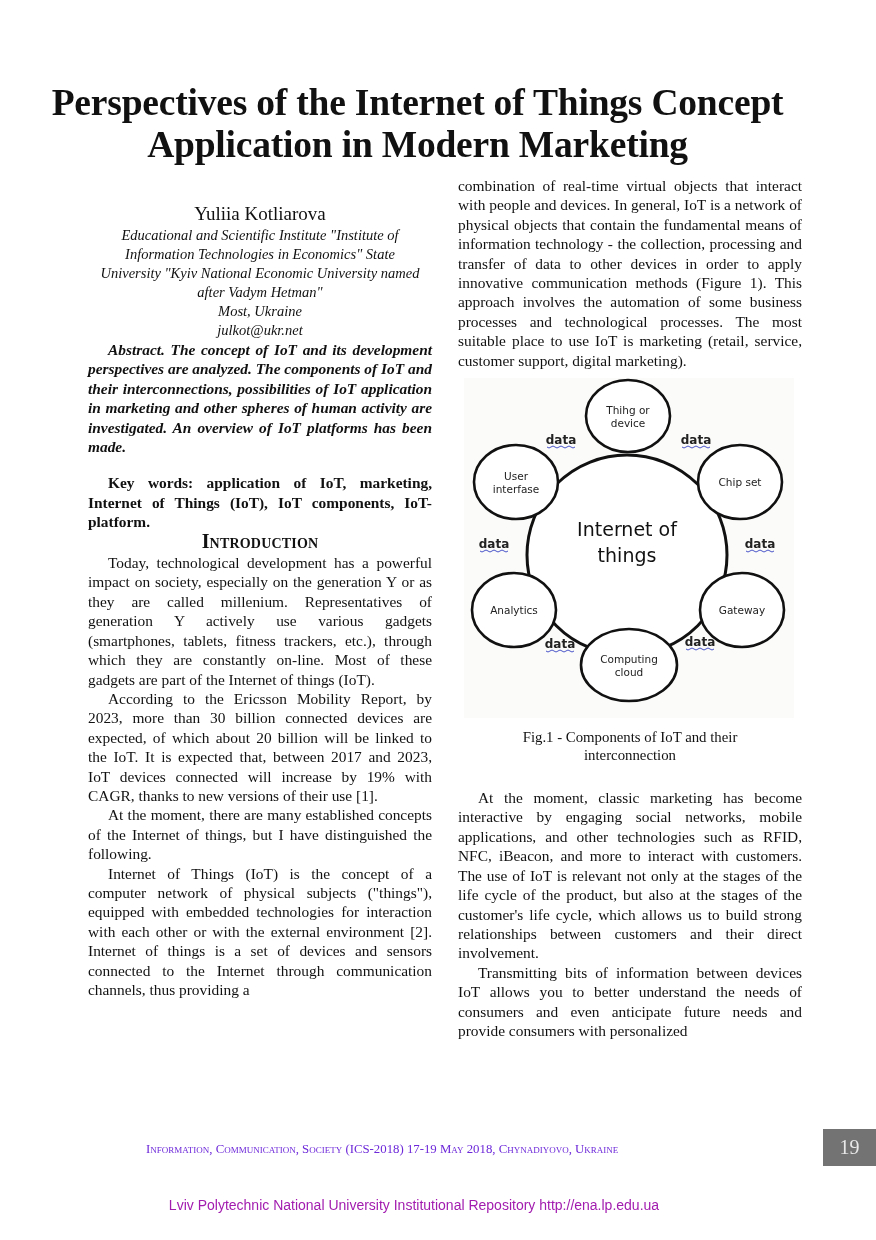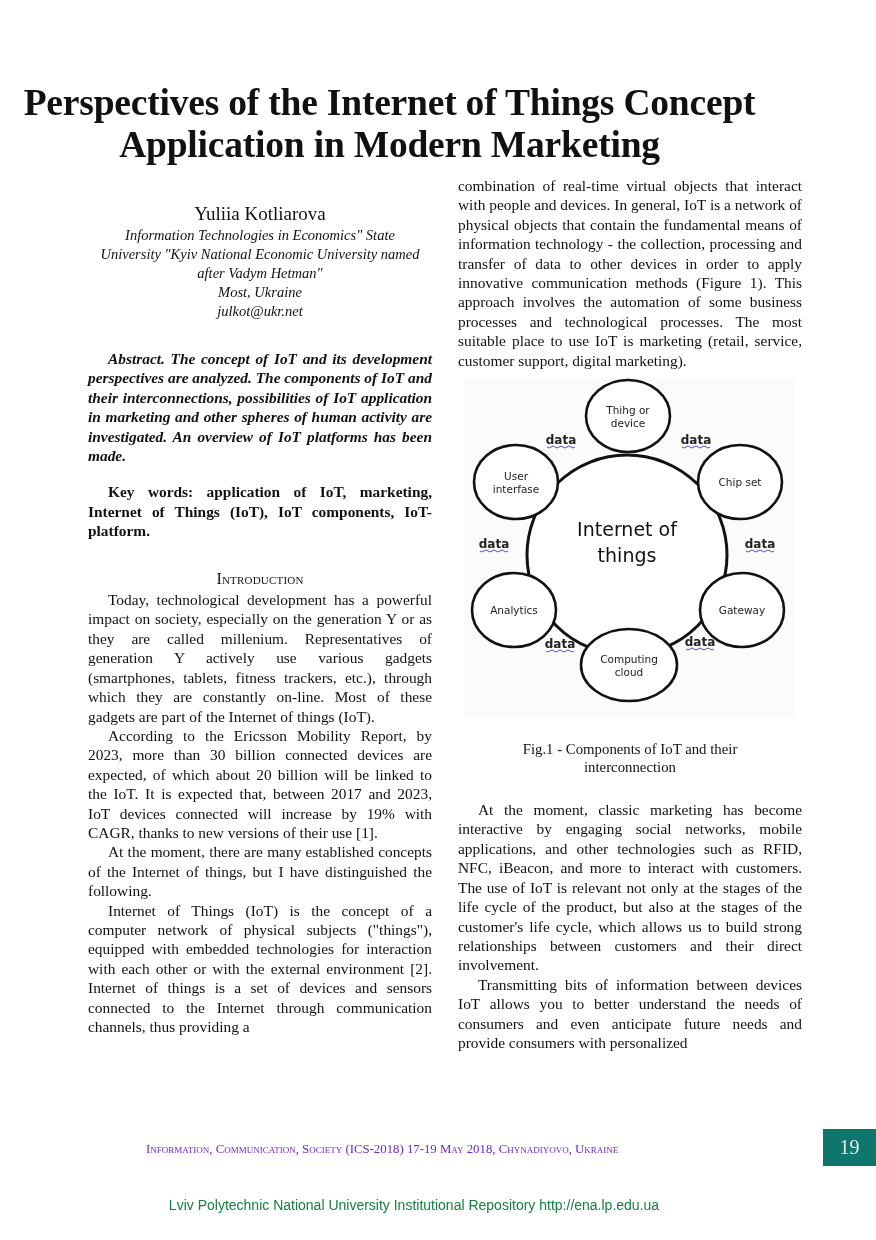--- a/index.html
+++ b/index.html
@@ -1,55 +1,56 @@
 <!DOCTYPE html>
 <html><head>
 <meta charset="utf-8">
 <style>
   html, body { margin: 0; padding: 0; background: #ffffff; }
   body { width: 876px; height: 1240px; position: relative; overflow: hidden;
          font-family: "Liberation Serif", serif; color: #111; }
   .title { position: absolute; left: 0; top: 82px; width: 779px; text-align: center;
            font-family: "Liberation Serif", serif; font-weight: bold; font-size: 37.5px;
-           line-height: 42px; letter-spacing: -0.2px; margin: 0; }
+           line-height: 42px; letter-spacing: -0.2px; margin: 0; padding-left: 28px; }
   .col { position: absolute; top: 172px; width: 344px; font-size: 15.4px; line-height: 19.4px; }
   .col-left { left: 88px; }
   .col-right { left: 458px; top: 176px; }
   p { margin: 0; text-align: justify; text-indent: 20px; }
   .author { text-align: center; font-size: 19px; margin-top: 30px; line-height: 24px; }
   .affil { text-align: center; font-style: italic; font-size: 14.5px; line-height: 19px; }
-  .abstract { font-weight: bold; font-style: italic; text-indent: 20px; line-height: 19.4px; margin-top: 28px; }
+  .abstract { font-weight: bold; font-style: italic; text-indent: 20px; line-height: 19.4px; }
   .keywords { font-weight: bold; margin-top: 17px; }
-  .section { text-align: center; font-weight: normal; font-size: 16px; margin-top: 28px; margin-bottom: 2px;
+  .section { text-align: center; font-weight: bold; font-size: 20px; margin-bottom: 2px;
              font-variant: small-caps; letter-spacing: 0.2px; }
   .figure { width: 330px; height: 340px; margin: 8px 0 0 6px; position: relative; }
   .figure svg { position: absolute; left: 0; top: 0; }
-  .caption { text-align: center; text-indent: 0; font-size: 14.8px; line-height: 18px; margin-top: 22px; }
+  .caption { text-align: center; text-indent: 0; font-size: 14.8px; line-height: 18px; margin-top: 10px; }
   .gap { margin-top: 24px; }
   .footer { position: absolute; left: 146px; top: 1142px; font-size: 12.8px; font-variant: small-caps;
             letter-spacing: 0px; color: #6d28d9; }
-  .pagebox { position: absolute; left: 823px; top: 1129px; width: 53px; height: 37px; background: #0f766e;
+  .pagebox { position: absolute; left: 823px; top: 1129px; width: 53px; height: 37px; background: #737373;
              color: #e8e8e8; font-size: 20px; display: flex; align-items: center; justify-content: center; }
   .repo { position: absolute; left: 0; width: 828px; top: 1197px; text-align: center;
-          font-family: "Liberation Sans", sans-serif; font-size: 14px; color: #15803d; }
+          font-family: "Liberation Sans", sans-serif; font-size: 14px; color: #a21caf; }
   .node-text { font-family: "DejaVu Sans", sans-serif; font-size: 10.5px; fill: #222; }
   .center-text { font-family: "DejaVu Sans", sans-serif; font-size: 19px; fill: #111; }
   .data-text { font-family: "DejaVu Sans", sans-serif; font-size: 12px; fill: #222; font-weight: bold; }
 </style>
 </head>
 <body>
 
 <h1 class="title">
   <span>Perspectives of the Internet of Things Concept</span><br>
   <span>Application in Modern Marketing</span>
 </h1>
 
 <div class="col col-left">
   <div class="author">Yuliia Kotliarova</div>
   <div class="affil">
+    <div>Educational and Scientific Institute "Institute of</div>
     <div>Information Technologies in Economics" State</div>
     <div>University "Kyiv National Economic University named</div>
     <div>after Vadym Hetman"</div>
     <div>Most, Ukraine</div>
     <div>julkot@ukr.net</div>
   </div>
   <p class="abstract">Abstract. The concept of IoT and its development perspectives are analyzed. The components of IoT and their interconnections, possibilities of IoT application in marketing and other spheres of human activity are investigated. An overview of IoT platforms has been made.</p>
   <p class="keywords">Key words: application of IoT, marketing, Internet of Things (IoT), IoT components, IoT-platform.</p>
   <div class="section">Introduction</div>
   <p>Today, technological development has a powerful impact on society, especially on the generation Y or as they are called millenium. Representatives of generation Y actively use various gadgets (smartphones, tablets, fitness trackers, etc.), through which they are constantly on-line. Most of these gadgets are part of the Internet of things (IoT).</p>

